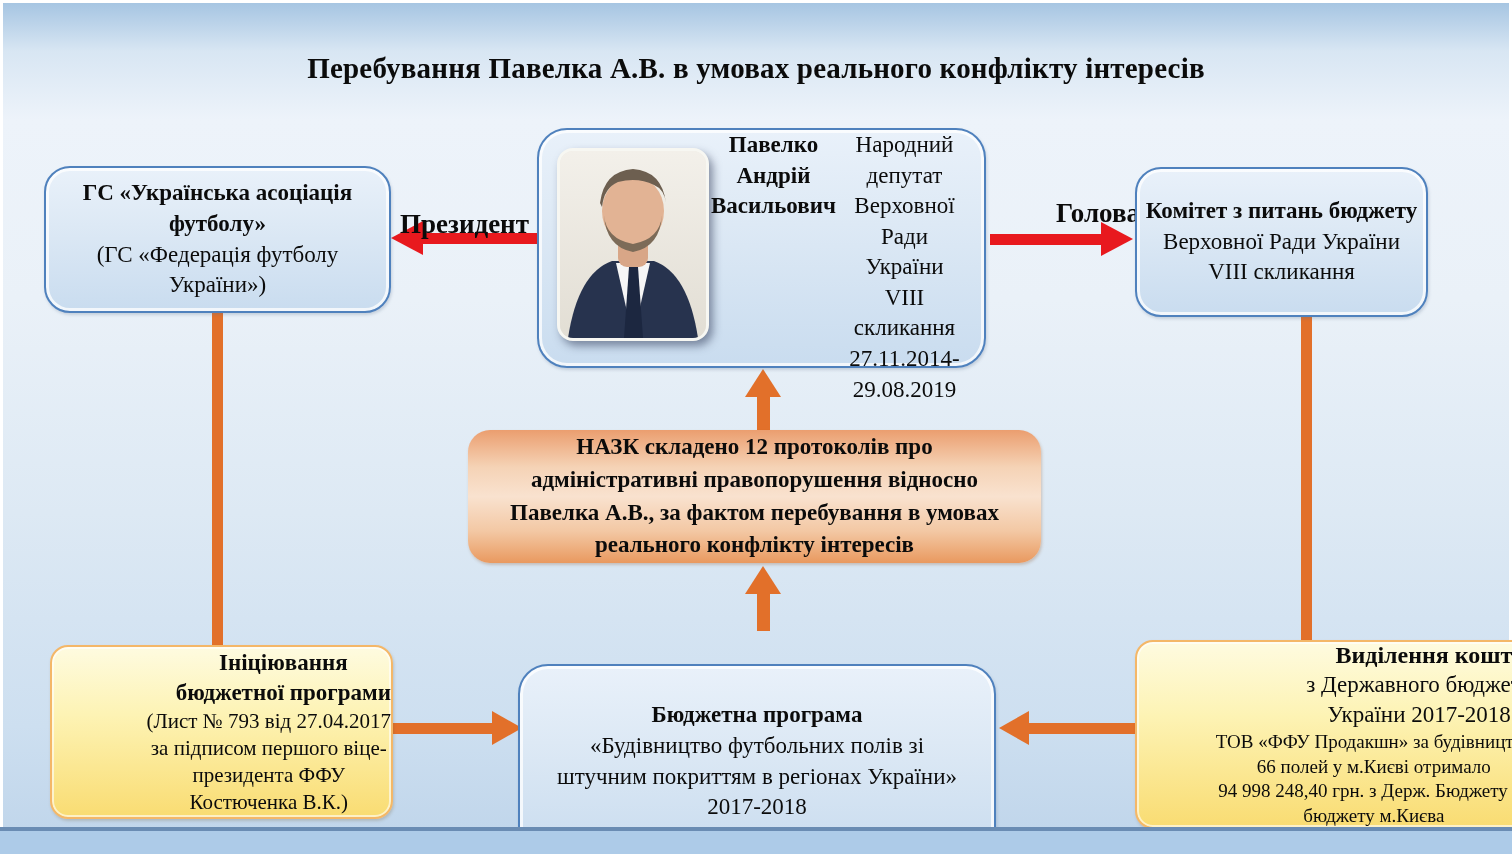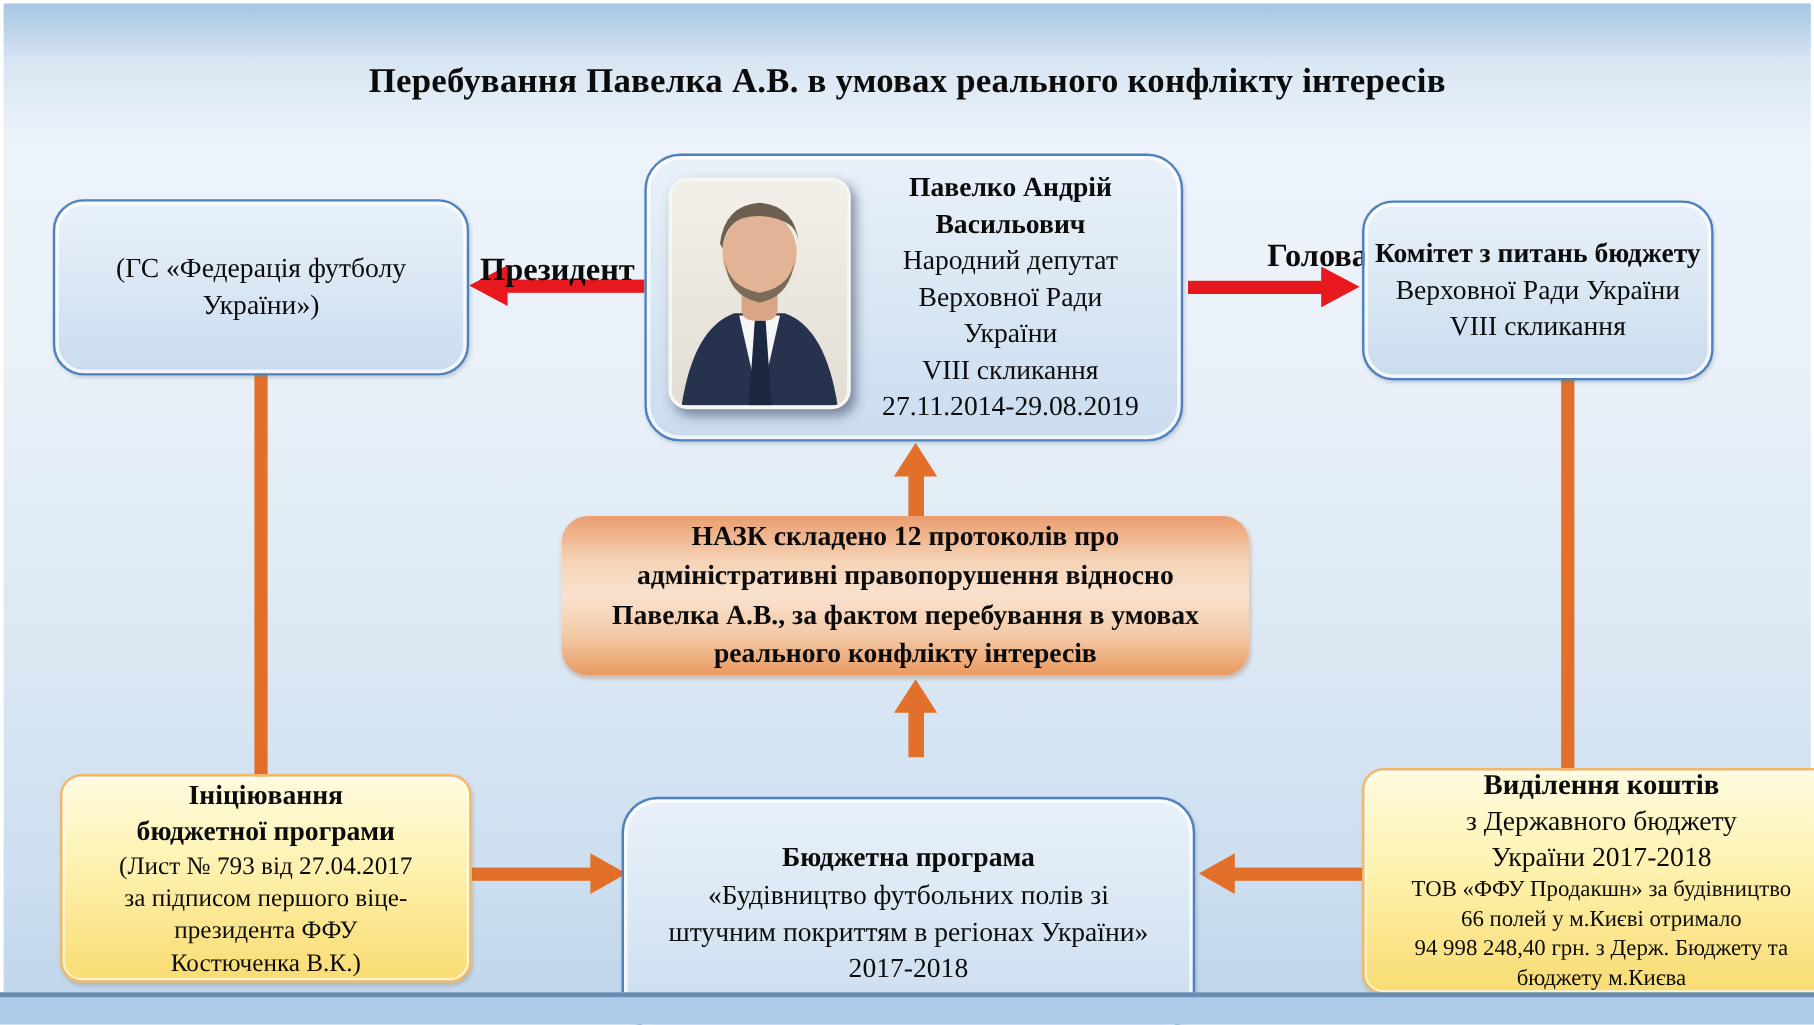--- a/index.html
+++ b/index.html
@@ -19,39 +19,40 @@
     position:absolute;box-sizing:border-box;text-align:center;
     border:2px solid #4f81bd;border-radius:26px;
     background:linear-gradient(180deg,#e9f1fa 0%,#dde9f5 40%,#c9dcef 100%);
     box-shadow:inset 0 0 0 3px rgba(255,255,255,.75), 1px 2px 3px rgba(90,110,140,.25);
     display:flex;flex-direction:column;justify-content:center;align-items:center;
   }
   .yellow{
     border:2px solid #f4b768;border-radius:18px;
     background:linear-gradient(180deg,#fefbe0 0%,#fdf3b4 40%,#f9dc72 100%);
     box-shadow:inset 0 0 0 2px rgba(255,255,255,.6), 1px 2px 3px rgba(120,100,60,.25);
+    align-items:flex-end;
   }
   .nazk{
     border:none;border-radius:22px;
     background:linear-gradient(180deg,#eb9e6f 0%,#f5d3b6 28%,#f9e2cf 50%,#f3c8a4 76%,#e9995f 100%);
     box-shadow:1px 2px 3px rgba(150,100,60,.3);
   }
   .b{font-weight:bold;}
   .t23{font-size:23px;line-height:1.33;}
   .t21{font-size:21px;line-height:1.28;}
   .t17{font-size:19px;line-height:1.3;}
   
   .photo{
     position:absolute;left:18px;top:18px;width:146px;height:187px;
     border-radius:16px;border:3px solid #f7f7f2;overflow:hidden;
     box-shadow:4px 5px 9px rgba(40,50,80,.5);
     background:#efece5;
   }
   .ptext{position:absolute;left:172px;top:0;width:262px;height:100%;
-    display:flex;flex-direction:column;justify-content:center;text-align:center;}
+    display:flex;flex-direction:row;justify-content:center;text-align:center;}
   
   .oline{position:absolute;background:#e2702a;}
   .oshaft-h{position:absolute;height:11px;background:#e2702a;}
   .oshaft-v{position:absolute;width:13px;background:#e2702a;}
   .ohead-up{position:absolute;width:0;height:0;border-left:18px solid transparent;border-right:18px solid transparent;border-bottom:28px solid #e2702a;}
   .ohead-right{position:absolute;width:0;height:0;border-top:17px solid transparent;border-bottom:17px solid transparent;border-left:30px solid #e2702a;}
   .ohead-left{position:absolute;width:0;height:0;border-top:17px solid transparent;border-bottom:17px solid transparent;border-right:30px solid #e2702a;}
   .rshaft{position:absolute;height:11px;background:#e8191e;}
   .rhead-left{position:absolute;width:0;height:0;border-top:17px solid transparent;border-bottom:17px solid transparent;border-right:32px solid #e8191e;}
   .rhead-right{position:absolute;width:0;height:0;border-top:17px solid transparent;border-bottom:17px solid transparent;border-left:32px solid #e8191e;}
@@ -81,20 +82,22 @@
 
   <div class="rhead-left" style="left:391px;top:221px;"></div>
   <div class="rshaft" style="left:419px;top:233px;width:118px;"></div>
   <div class="arrow-label" style="left:392px;top:209px;width:145px;">Президент</div>
 
   <div class="rshaft" style="left:990px;top:234px;width:113px;"></div>
   <div class="rhead-right" style="left:1101px;top:222px;"></div>
   <div class="arrow-label" style="left:1028px;top:198px;width:140px;text-align:center;">Голова</div>
 
   <div class="box t23" style="left:44px;top:166px;width:347px;height:147px;">
+    <div class="b pre">ГС «Українська асоціація
+футболу»</div>
     <div class="pre">(ГС «Федерація футболу
 України»)</div>
   </div>
 
   <div class="box t23" style="left:1135px;top:167px;width:293px;height:150px;">
     <div class="b">Комітет з питань бюджету</div>
     <div class="pre">Верховної Ради України
 VIII скликання</div>
   </div>
 

